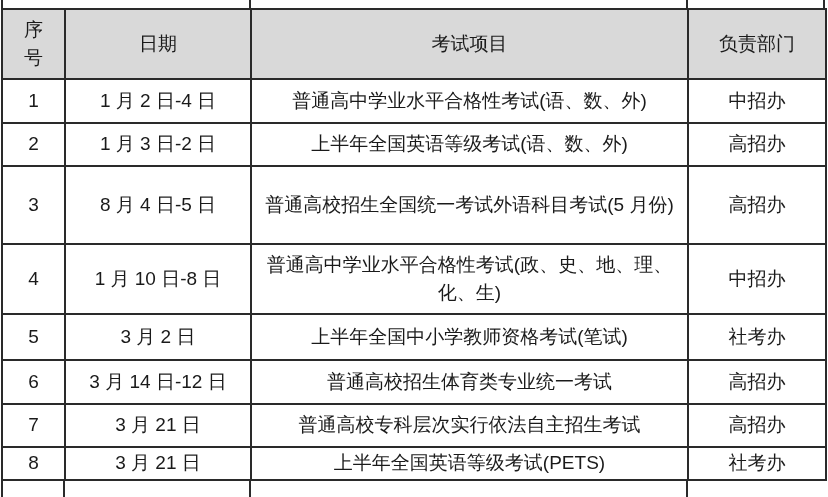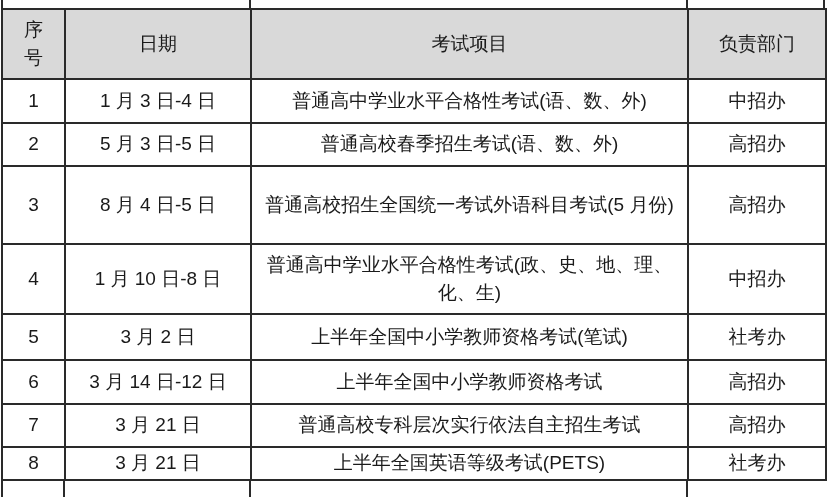--- a/index.html
+++ b/index.html
@@ -76,28 +76,28 @@
             <div class="numhead">序号</div>
           </th>
         <th>日期</th>
         <th>考试项目</th>
         <th>负责部门</th>
       </tr>
     </thead>
     <tbody>
       <tr class="r1">
         <td>1</td>
-        <td>1 月 3 日-4 日</td>
+        <td>1 月 2 日-4 日</td>
         <td class="exam">普通高中学业水平合格性考试(语、数、外)</td>
         <td>中招办</td>
       </tr>
       <tr class="r2">
         <td>2</td>
-        <td>5 月 3 日-5 日</td>
-        <td class="exam">普通高校春季招生考试(语、数、外)</td>
+        <td>1 月 3 日-2 日</td>
+        <td class="exam">上半年全国英语等级考试(语、数、外)</td>
         <td>高招办</td>
       </tr>
       <tr class="r3">
         <td>3</td>
         <td>8 月 4 日-5 日</td>
         <td class="exam">普通高校招生全国统一考试外语科目考试(5 月份)</td>
         <td>高招办</td>
       </tr>
       <tr class="r4">
         <td>4</td>
@@ -107,21 +107,21 @@
       </tr>
       <tr class="r5">
         <td>5</td>
         <td>3 月 2 日</td>
         <td class="exam">上半年全国中小学教师资格考试(笔试)</td>
         <td>社考办</td>
       </tr>
       <tr class="r6">
         <td>6</td>
         <td>3 月 14 日-12 日</td>
-        <td class="exam">上半年全国中小学教师资格考试</td>
+        <td class="exam">普通高校招生体育类专业统一考试</td>
         <td>高招办</td>
       </tr>
       <tr class="r7">
         <td>7</td>
         <td>3 月 21 日</td>
         <td class="exam">普通高校专科层次实行依法自主招生考试</td>
         <td>高招办</td>
       </tr>
       <tr class="r8">
         <td>8</td>

